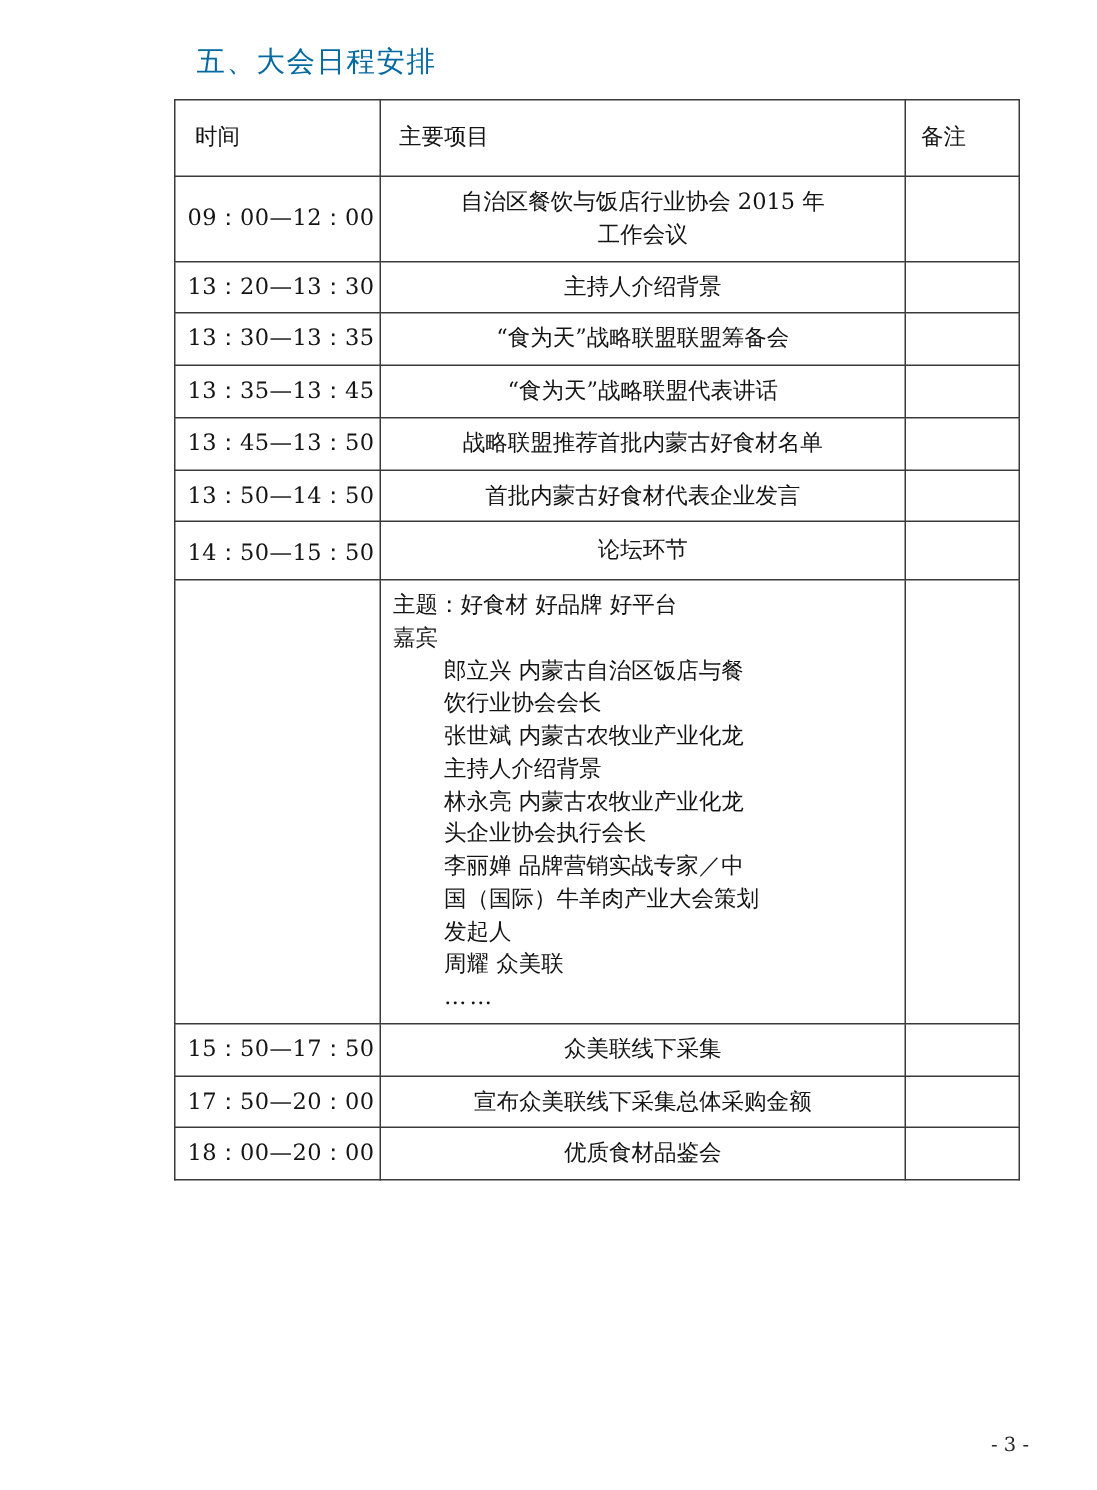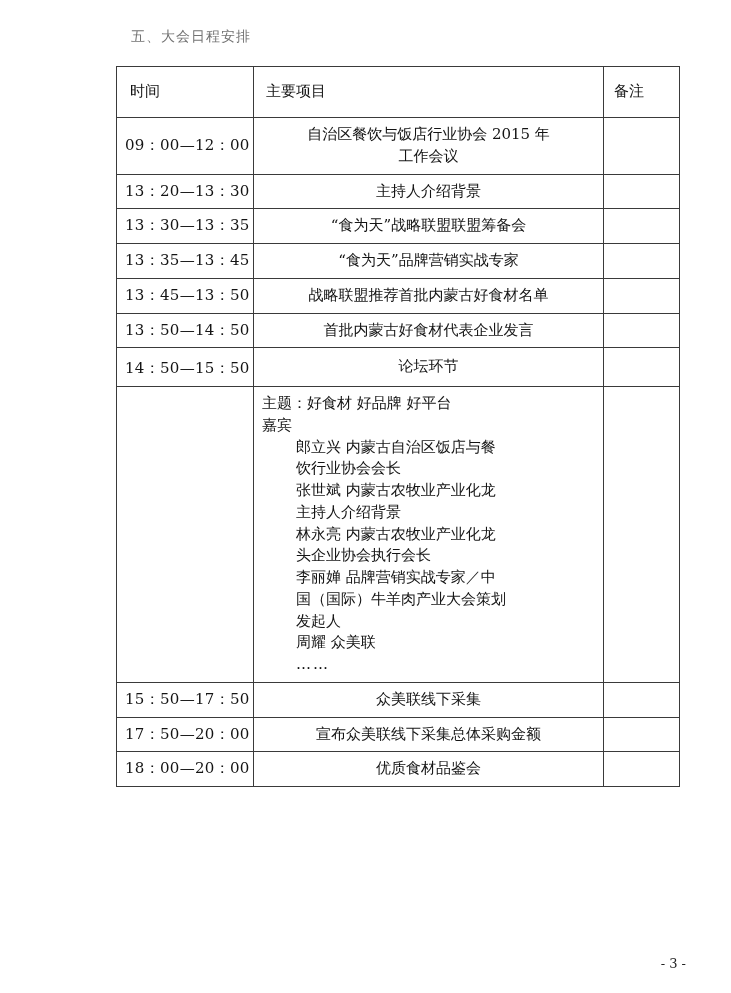--- a/index.html
+++ b/index.html
@@ -18,24 +18,24 @@
   .page {
     position: relative;
     width: 731px;
     height: 993px;
     box-sizing: border-box;
   }
   .doc-heading {
     position: absolute;
     left: 131px;
     top: 28px;
-    font-size: 14px;
+    font-size: 19px;
     letter-spacing: 1px;
     font-family: "DejaVu Serif", "Liberation Serif", serif;
-    color: #737373;
+    color: #0369a1;
     white-space: nowrap;
   }
   table.schedule {
     position: absolute;
     left: 72px;
     top: 66px;
     width: 563px;
     border-collapse: collapse;
     table-layout: fixed;
     margin-left: 44px;
@@ -135,21 +135,21 @@
       </tr>
 
       <tr>
         <td class="time">13：30—13：35</td>
         <td class="item">“食为天”战略联盟联盟筹备会</td>
         <td class="note"></td>
       </tr>
 
       <tr>
         <td class="time">13：35—13：45</td>
-        <td class="item">“食为天”品牌营销实战专家</td>
+        <td class="item">“食为天”战略联盟代表讲话</td>
         <td class="note"></td>
       </tr>
 
       <tr>
         <td class="time">13：45—13：50</td>
         <td class="item">战略联盟推荐首批内蒙古好食材名单</td>
         <td class="note"></td>
       </tr>
 
       <tr>

